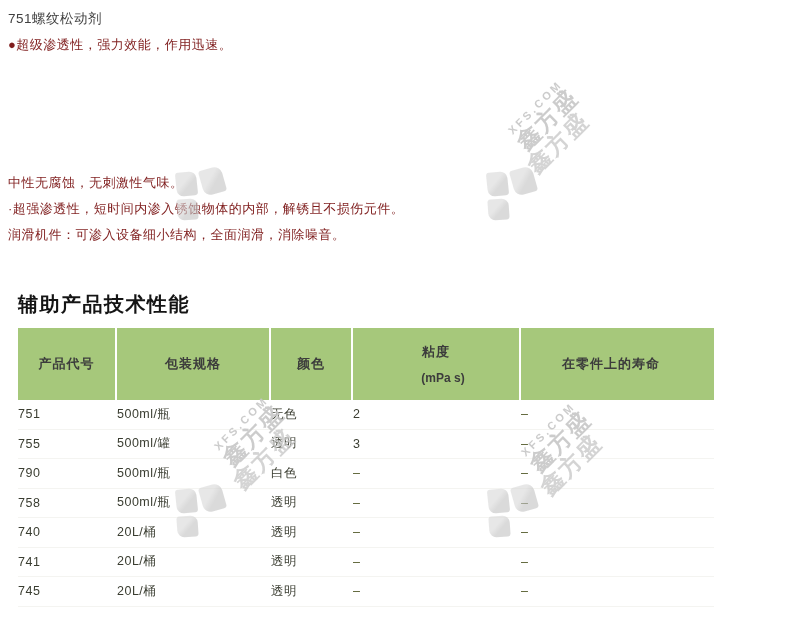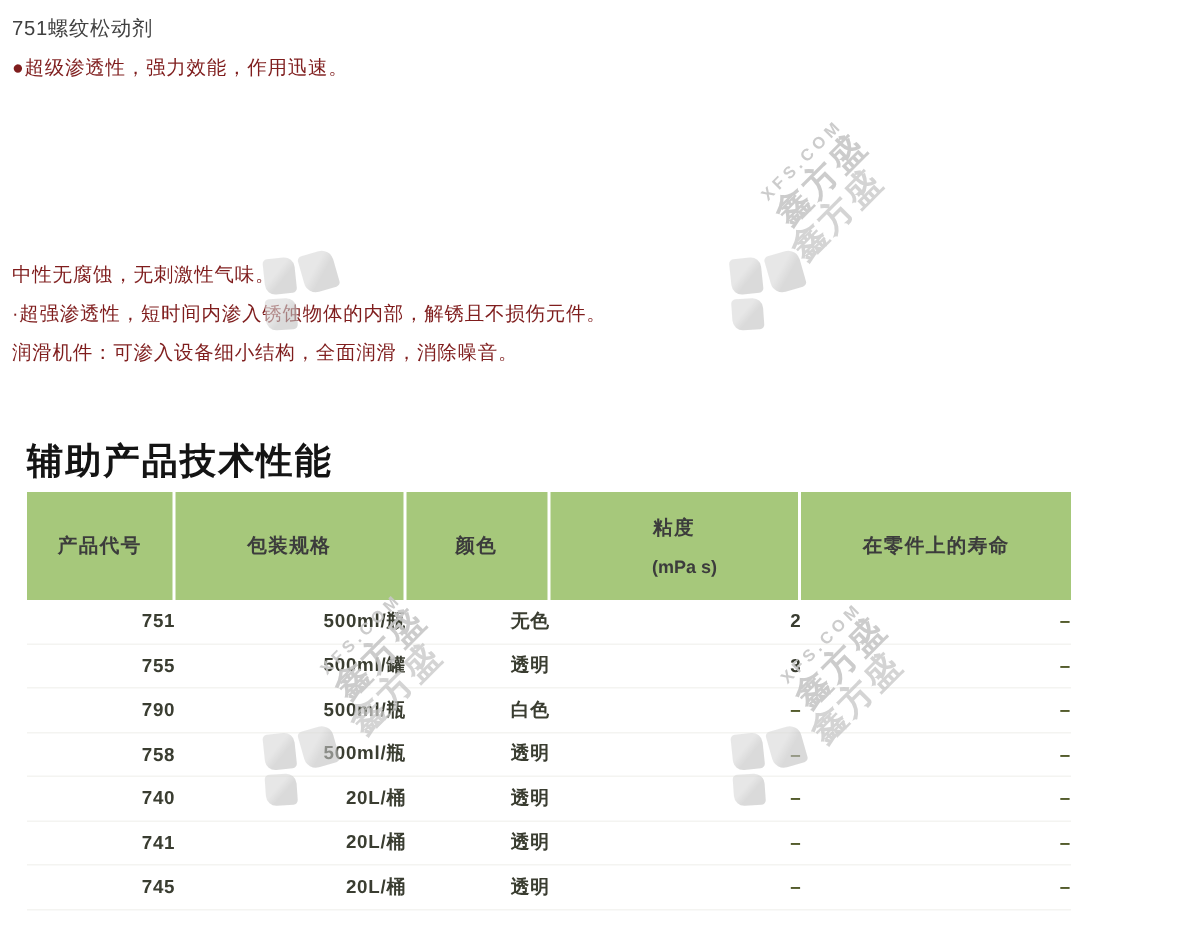--- a/index.html
+++ b/index.html
@@ -11,39 +11,39 @@
   
   .intro-line {
     position:absolute; left:8px; white-space:nowrap;
     font-size:13px; color:#7f1d1d; letter-spacing:0.5px;
   }
   .intro-title { font-size:13.5px; color:#404040; }
 
   
   .section-title {
     position:absolute; left:18px; top:291px;
-    font-size:24px; font-weight:bold; color:#141414; letter-spacing:1.5px;
+    font-size:20px; font-weight:bold; color:#141414; letter-spacing:1.5px;
   }
 
   
   .spec-table { position:absolute; left:18px; top:328px; width:696px; }
   .thead { display:flex; background:#a6c87b; height:72px; }
   .hcell {
     display:flex; flex-direction:column; justify-content:center; align-items:center;
     font-size:13px; font-weight:bold; color:#3c3c3c; letter-spacing:1px;
     border-right:2px solid #ffffff; box-sizing:border-box; text-align:center;
   }
   .hcell:last-child { border-right:none; }
   .hsub { font-size:12px; font-weight:bold; letter-spacing:0; margin-top:10px;margin-left:14px; }
-  .c0{width:99px}.c1{width:154px}.c2{width:96px}.c3{width:168px}.c4{width:180px}
+  .c0{width:99px}.c1{width:154px}.c2{width:82px}.c3{width:168px}.c4{width:180px}
 
   .trow { display:flex; height:28.5px; align-items:center; border-bottom:1px solid rgba(210,212,198,0.25); }
   .tcell {
-    text-align:right; box-sizing:border-box;
-    font-size:12.5px; font-weight:bold; color:#3a3d31; letter-spacing:0.5px;
+    text-align:left; box-sizing:border-box;
+    font-size:12.5px; font-weight:normal; color:#3a3d31; letter-spacing:0.5px;
   }
   .tcell.dash { color:#4d5523; }
 
   
   .wm { position:absolute; pointer-events:none; z-index:6; }
   .wm-text {
     transform:translate(-50%,-50%) rotate(-45deg);
     color:#c7c7c7; text-align:center; opacity:0.9; white-space:nowrap;
   }
   .wm-en { font-size:11px; font-weight:bold; letter-spacing:3px; }

